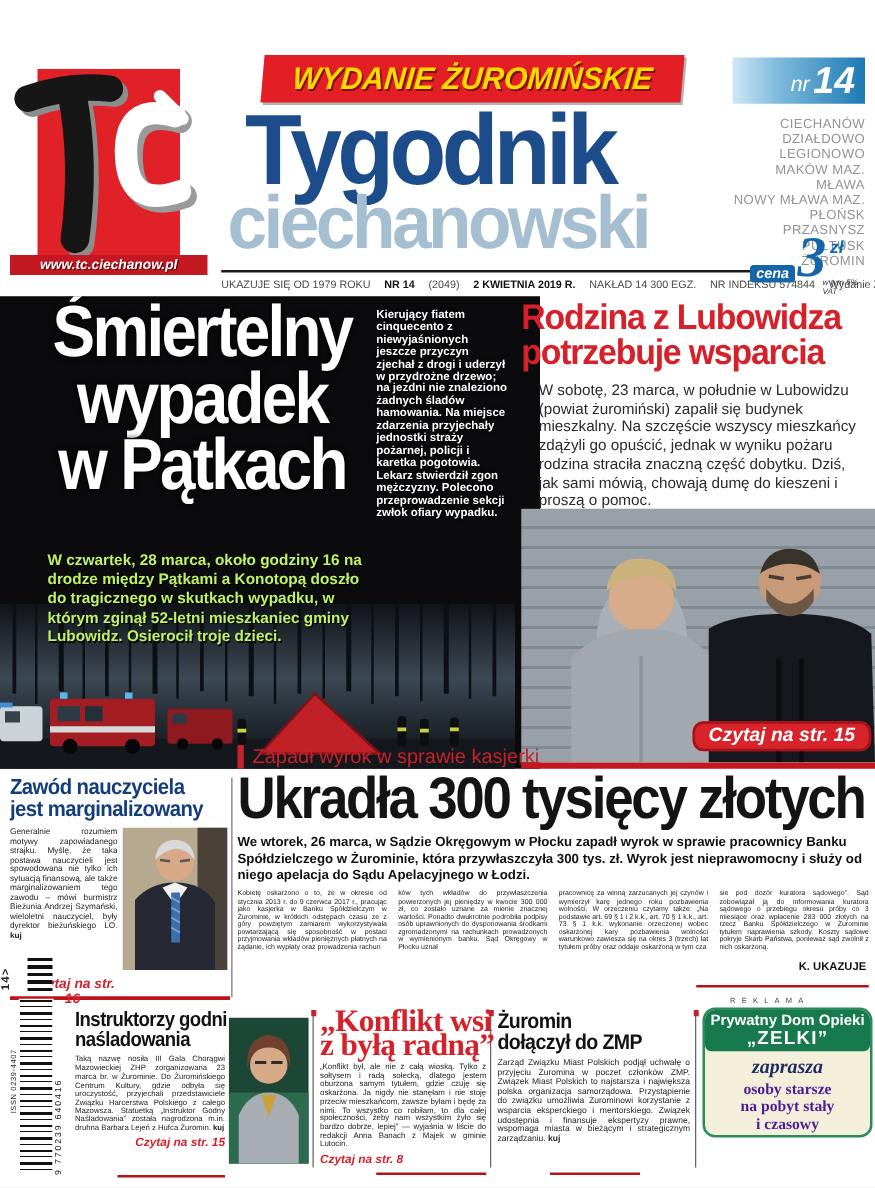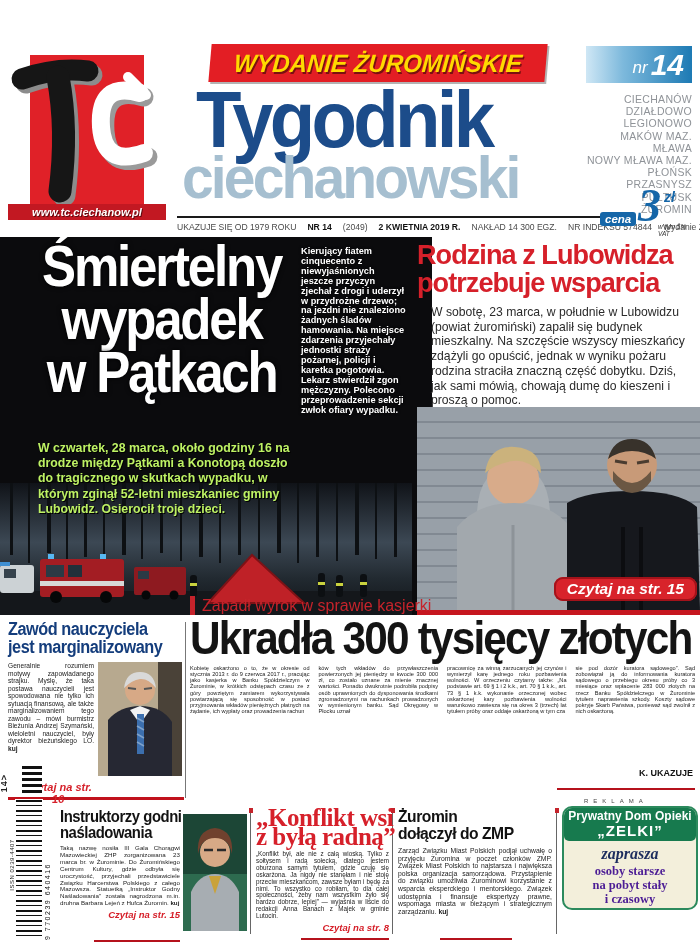--- a/index.html
+++ b/index.html
@@ -161,21 +161,21 @@
   .sep1 { left:250px; top:810px; height:124px; }
   .sep2 { left:392px; top:810px; height:124px; }
   .sep3 { left:556px; top:810px; height:124px; }
 
   .conflict-story { left:256px; top:808px; width:133px; height:128px; }
   .conflict-h {
     font-family:"Liberation Serif",serif; color:#d6202a; font-weight:bold;
     font-size:25px; line-height:19px; letter-spacing:-.5px; white-space:nowrap;
   }
   .conflict-body { margin-top:5px; font-size:6.3px; line-height:6.9px; text-align:justify; color:#222; }
-  .conflict-read { margin-top:2px; text-align:right; color:#d6202a; font-weight:bold; font-style:italic; font-size:9.5px; }
+  .conflict-read { margin-top:2px; text-align:left; color:#d6202a; font-weight:bold; font-style:italic; font-size:9.5px; }
   .conflict-rule { position:absolute; right:0; bottom:-4px; width:88px; height:2.5px; background:#b5121c; }
 
   .zmp-story { left:398px; top:808px; width:154px; height:128px; }
   .zmp-h { font-weight:bold; font-size:17px; line-height:17px; letter-spacing:-.5px; color:#121212; transform:scaleX(.92); transform-origin:left top; white-space:nowrap; }
   .zmp-body { margin-top:5px; font-size:6.8px; line-height:7.6px; text-align:justify; color:#222; }
   .zmp-body .kuj { font-weight:bold; }
   .zmp-rule { position:absolute; left:42px; bottom:-4px; width:72px; height:2.5px; background:#b5121c; }
 
   .ad-label { left:584px; top:798px; font-size:6px; letter-spacing:5px; color:#444; }
   .ad-box {
@@ -381,20 +381,21 @@
       </svg>
     </div>
     <div class="teacher-read">Czytaj na str. 16</div>
   </div>
 
   <div class="abs vrule-mid"></div>
 
   <div class="abs court-story">
     <div class="kicker">Zapadł wyrok w sprawie kasjerki</div>
     <div class="court-h">Ukradła 300 tysięcy złotych</div>
+    <div class="court-lead">We wtorek, 26 marca, w Sądzie Okręgowym w Płocku zapadł wyrok w sprawie pracownicy Banku Spółdzielczego w Żurominie, która przywłaszczyła 300 tys. zł. Wyrok jest nieprawomocny i służy od niego apelacja do Sądu Apelacyjnego w Łodzi.</div>
     <div class="court-cols">
       <div class="ccol">Kobietę oskarżono o to, że w okresie od stycznia 2013 r. do 9 czerwca 2017 r., pracując jako kasjerka w Banku Spółdzielczym w Żurominie, w krótkich odstępach czasu ze z góry powziętym zamiarem wykorzystywała powtarzającą się sposobność w postaci przyjmowania wkładów pieniężnych płatnych na żądanie, ich wypłaty oraz prowadzenia rachun</div>
       <div class="ccol">ków tych wkładów do przywłaszczenia powierzonych jej pieniędzy w kwocie 300 000 zł, co zostało uznane za mienie znacznej wartości. Ponadto dwukrotnie podrobiła podpisy osób uprawnionych do dysponowania środkami zgromadzonymi na rachunkach prowadzonych w wymienionym banku. Sąd Okręgowy w Płocku uznał</div>
       <div class="ccol">pracownicę za winną zarzucanych jej czynów i wymierzył karę jednego roku pozbawienia wolności. W orzeczeniu czytamy także: „Na podstawie art. 69 § 1 i 2 k.k., art. 70 § 1 k.k., art. 73 § 1 k.k. wykonanie orzeczonej wobec oskarżonej kary pozbawienia wolności warunkowo zawiesza się na okres 3 (trzech) lat tytułem próby oraz oddaje oskarżoną w tym cza</div>
       <div class="ccol">sie pod dozór kuratora sądowego”. Sąd zobowiązał ją do informowania kuratora sądowego o przebiegu okresu próby co 3 miesiące oraz wpłacenie 283 000 złotych na rzecz Banku Spółdzielczego w Żurominie tytułem naprawienia szkody. Koszty sądowe pokryje Skarb Państwa, ponieważ sąd zwolnił z nich oskarżoną.</div>
     </div>
     <div class="court-byline">K. UKAZUJE</div>
     <div class="court-rule"></div>
   </div>
 

